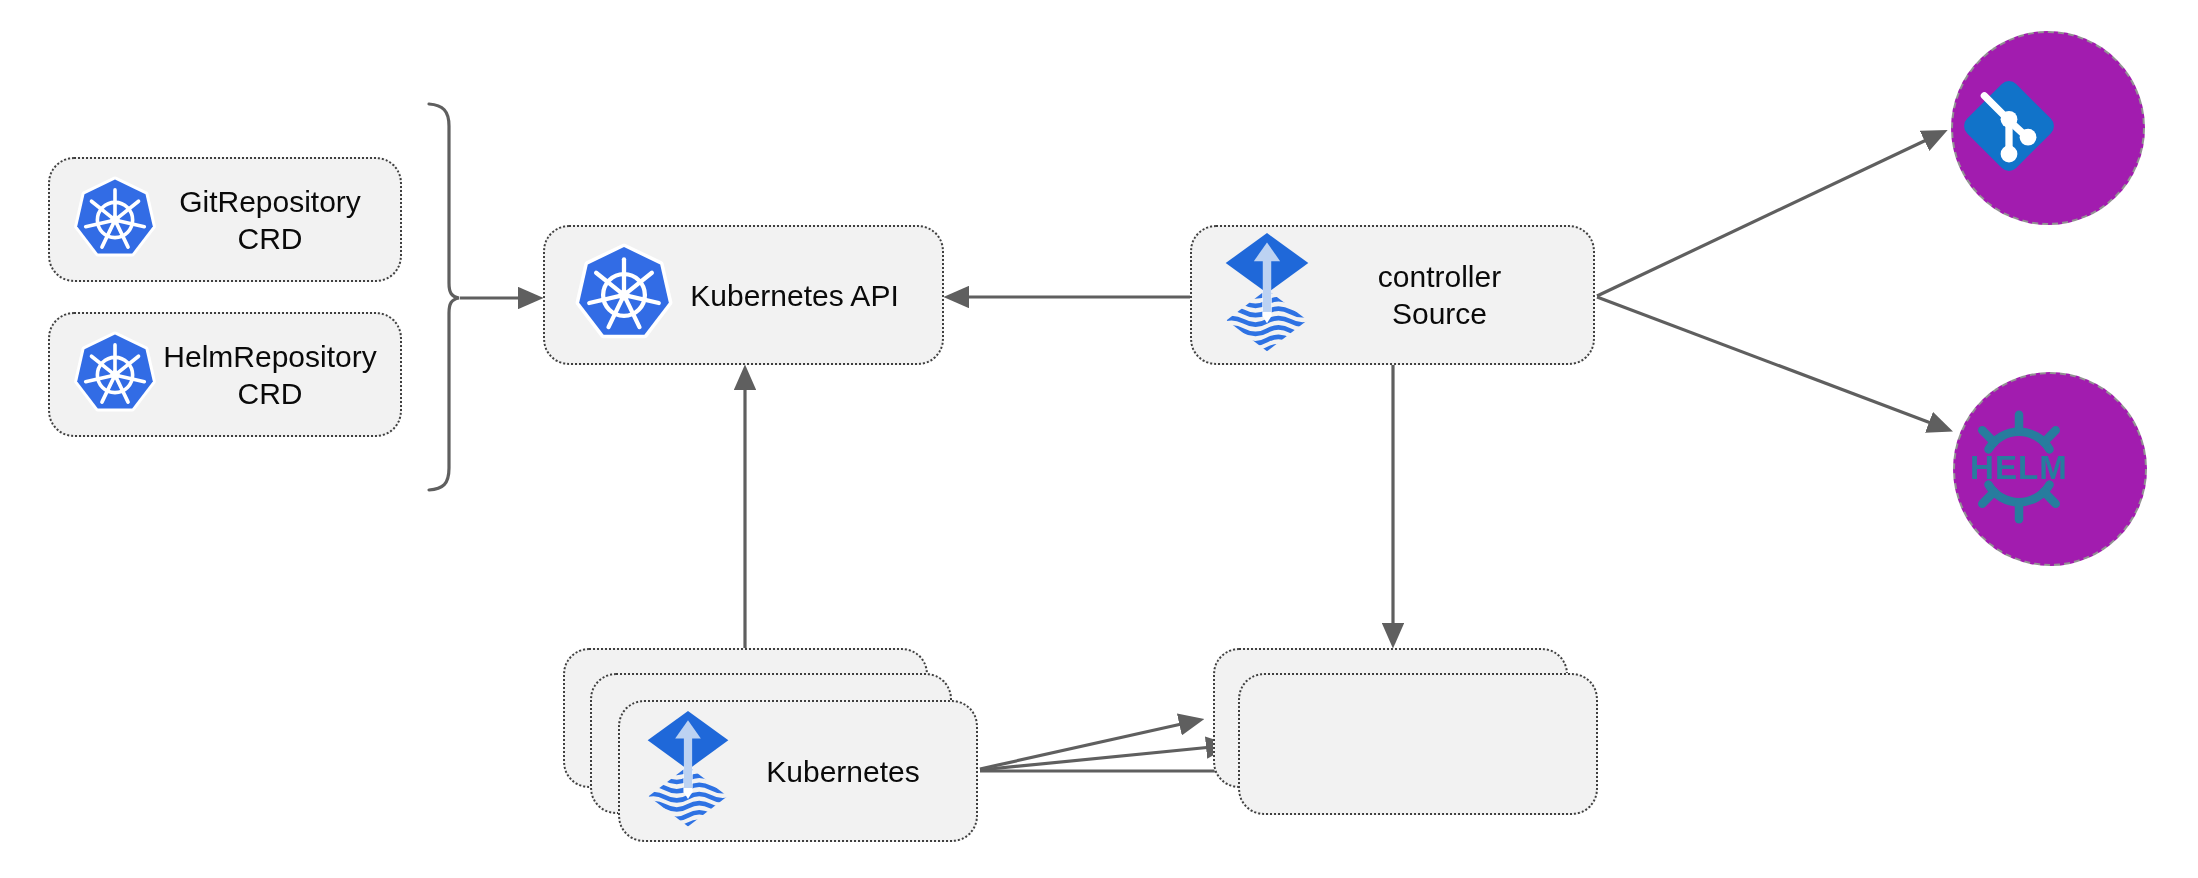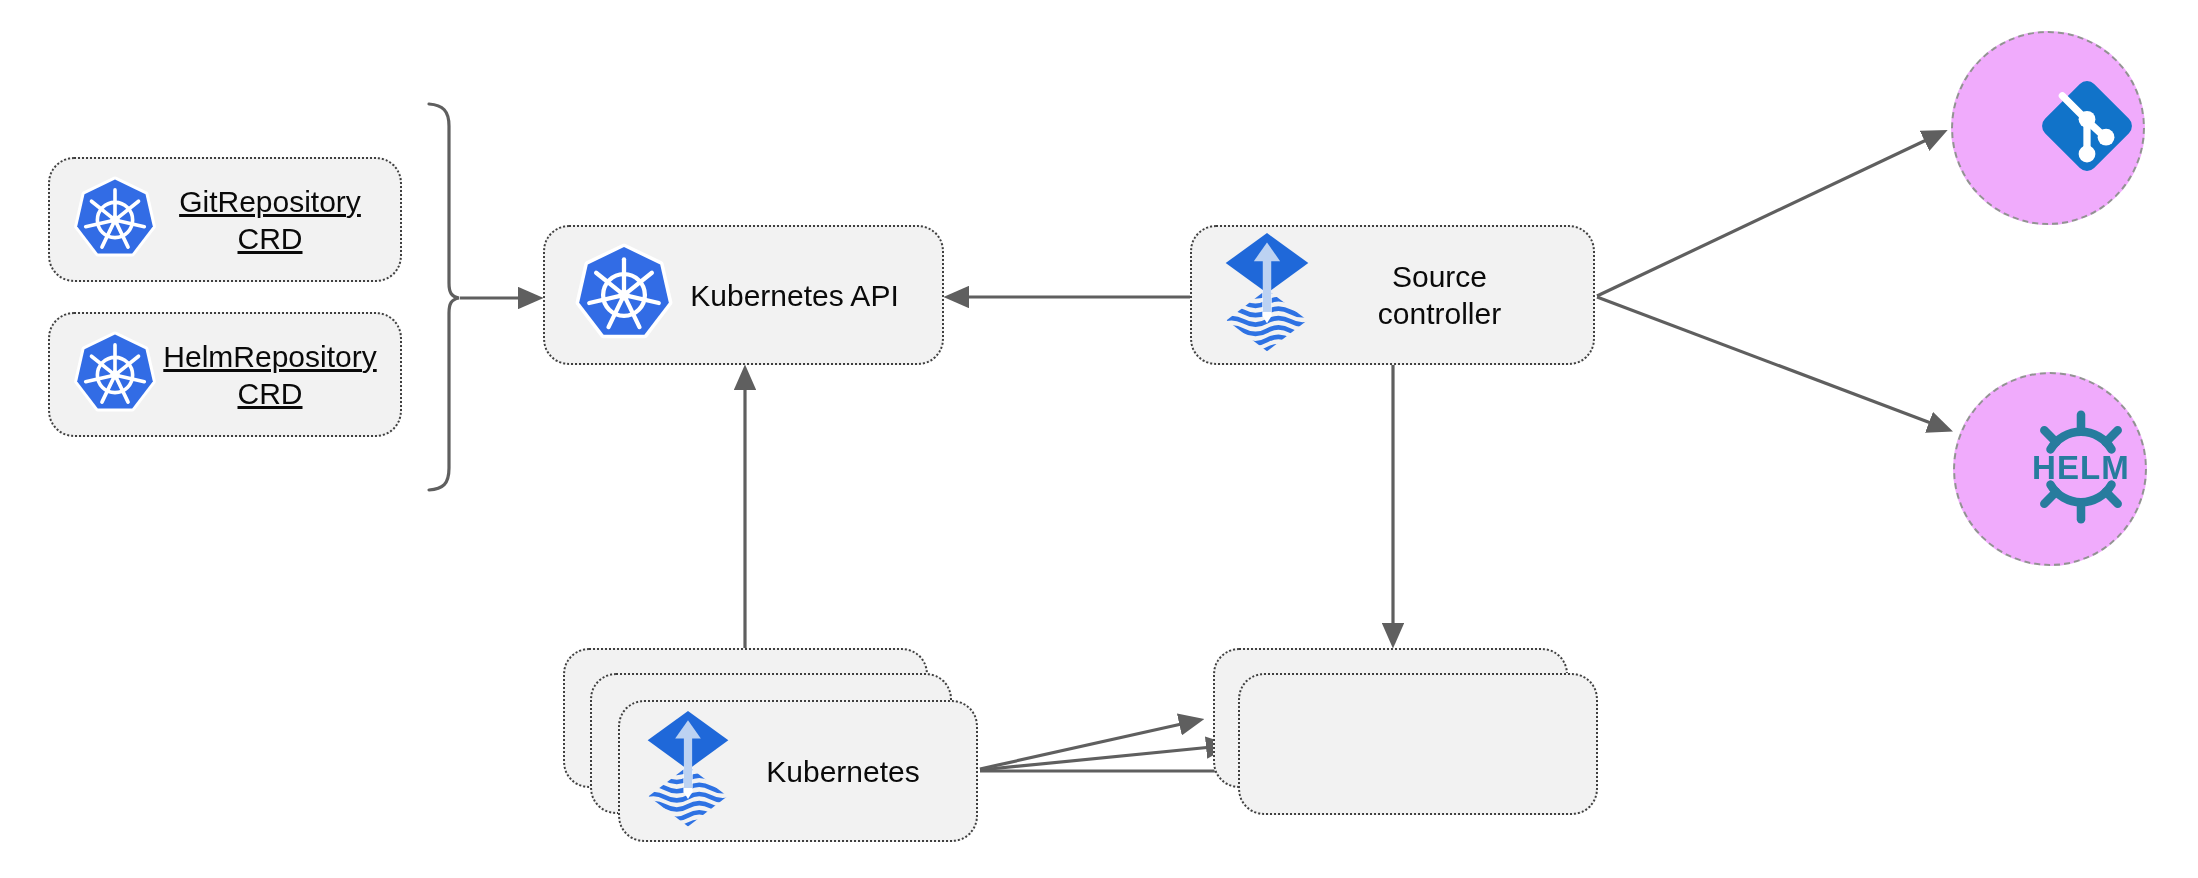--- a/index.html
+++ b/index.html
@@ -13,24 +13,24 @@
     display:flex;align-items:center;box-sizing:border-box;
   }
   .node .icon{flex:0 0 auto;display:flex;align-items:center;justify-content:center;}
   .node .lbl{flex:1 1 auto;text-align:center;font-size:30px;line-height:37px;}
   .lbl .two{display:block;}
   .stackbox{
     position:absolute;background:#f2f2f2;border:2px dotted #3f3f3f;border-radius:26px;
     box-sizing:border-box;
   }
   .circlenode{
-    position:absolute;background:#f0abfc;border:2px dashed #929292;border-radius:50%;
-    display:flex;align-items:center;justify-content:flex-end;box-sizing:border-box;
-  }
-  .crd{padding:0 18px 0 22px;text-decoration:underline;}
+    position:absolute;background:#a21caf;border:2px dashed #929292;border-radius:50%;
+    display:flex;align-items:center;justify-content:flex-start;box-sizing:border-box;
+  }
+  .crd{padding:0 18px 0 22px;}
   .big{padding:0 28px 0 28px;}
 </style>
 </head>
 <body>
 
 <div class="canvas">
 
   <svg class="wires" xmlns="http://www.w3.org/2000/svg">
     <defs>
       <marker id="arr" viewBox="0 0 8 7" refX="5" refY="3.5" markerWidth="8" markerHeight="7" orient="auto" markerUnits="strokeWidth">
@@ -137,22 +137,22 @@
         </g>
         <polygon points="45,60 55,60 55,88 50,96 45,88" fill="#ffffff"></polygon>
         <polygon points="50,0 94,32 50,64 6,32" fill="#1F68D9"></polygon>
         <g fill="#BCD2F2">
           <rect x="45.5" y="28" width="9" height="56"></rect>
           <polygon points="50,10 36,30 64,30"></polygon>
         </g>
       </svg>
     </span>
     <span class="lbl">
+      <span class="two">controller</span>
       <span class="two">Source</span>
-      <span class="two">controller</span>
     </span>
   </div>
 
   <div class="stackbox" style="left:563px;top:648px;width:365px;height:140px"></div>
   <div class="stackbox" style="left:590px;top:673px;width:362px;height:141px"></div>
   <div class="node big" style="left:618px;top:700px;width:360px;height:142px;padding:0 24px 0 22px">
     <span class="icon">
       <svg viewBox="0 0 100 132" width="92" height="121">
         <defs>
             <clipPath id="fxB">

